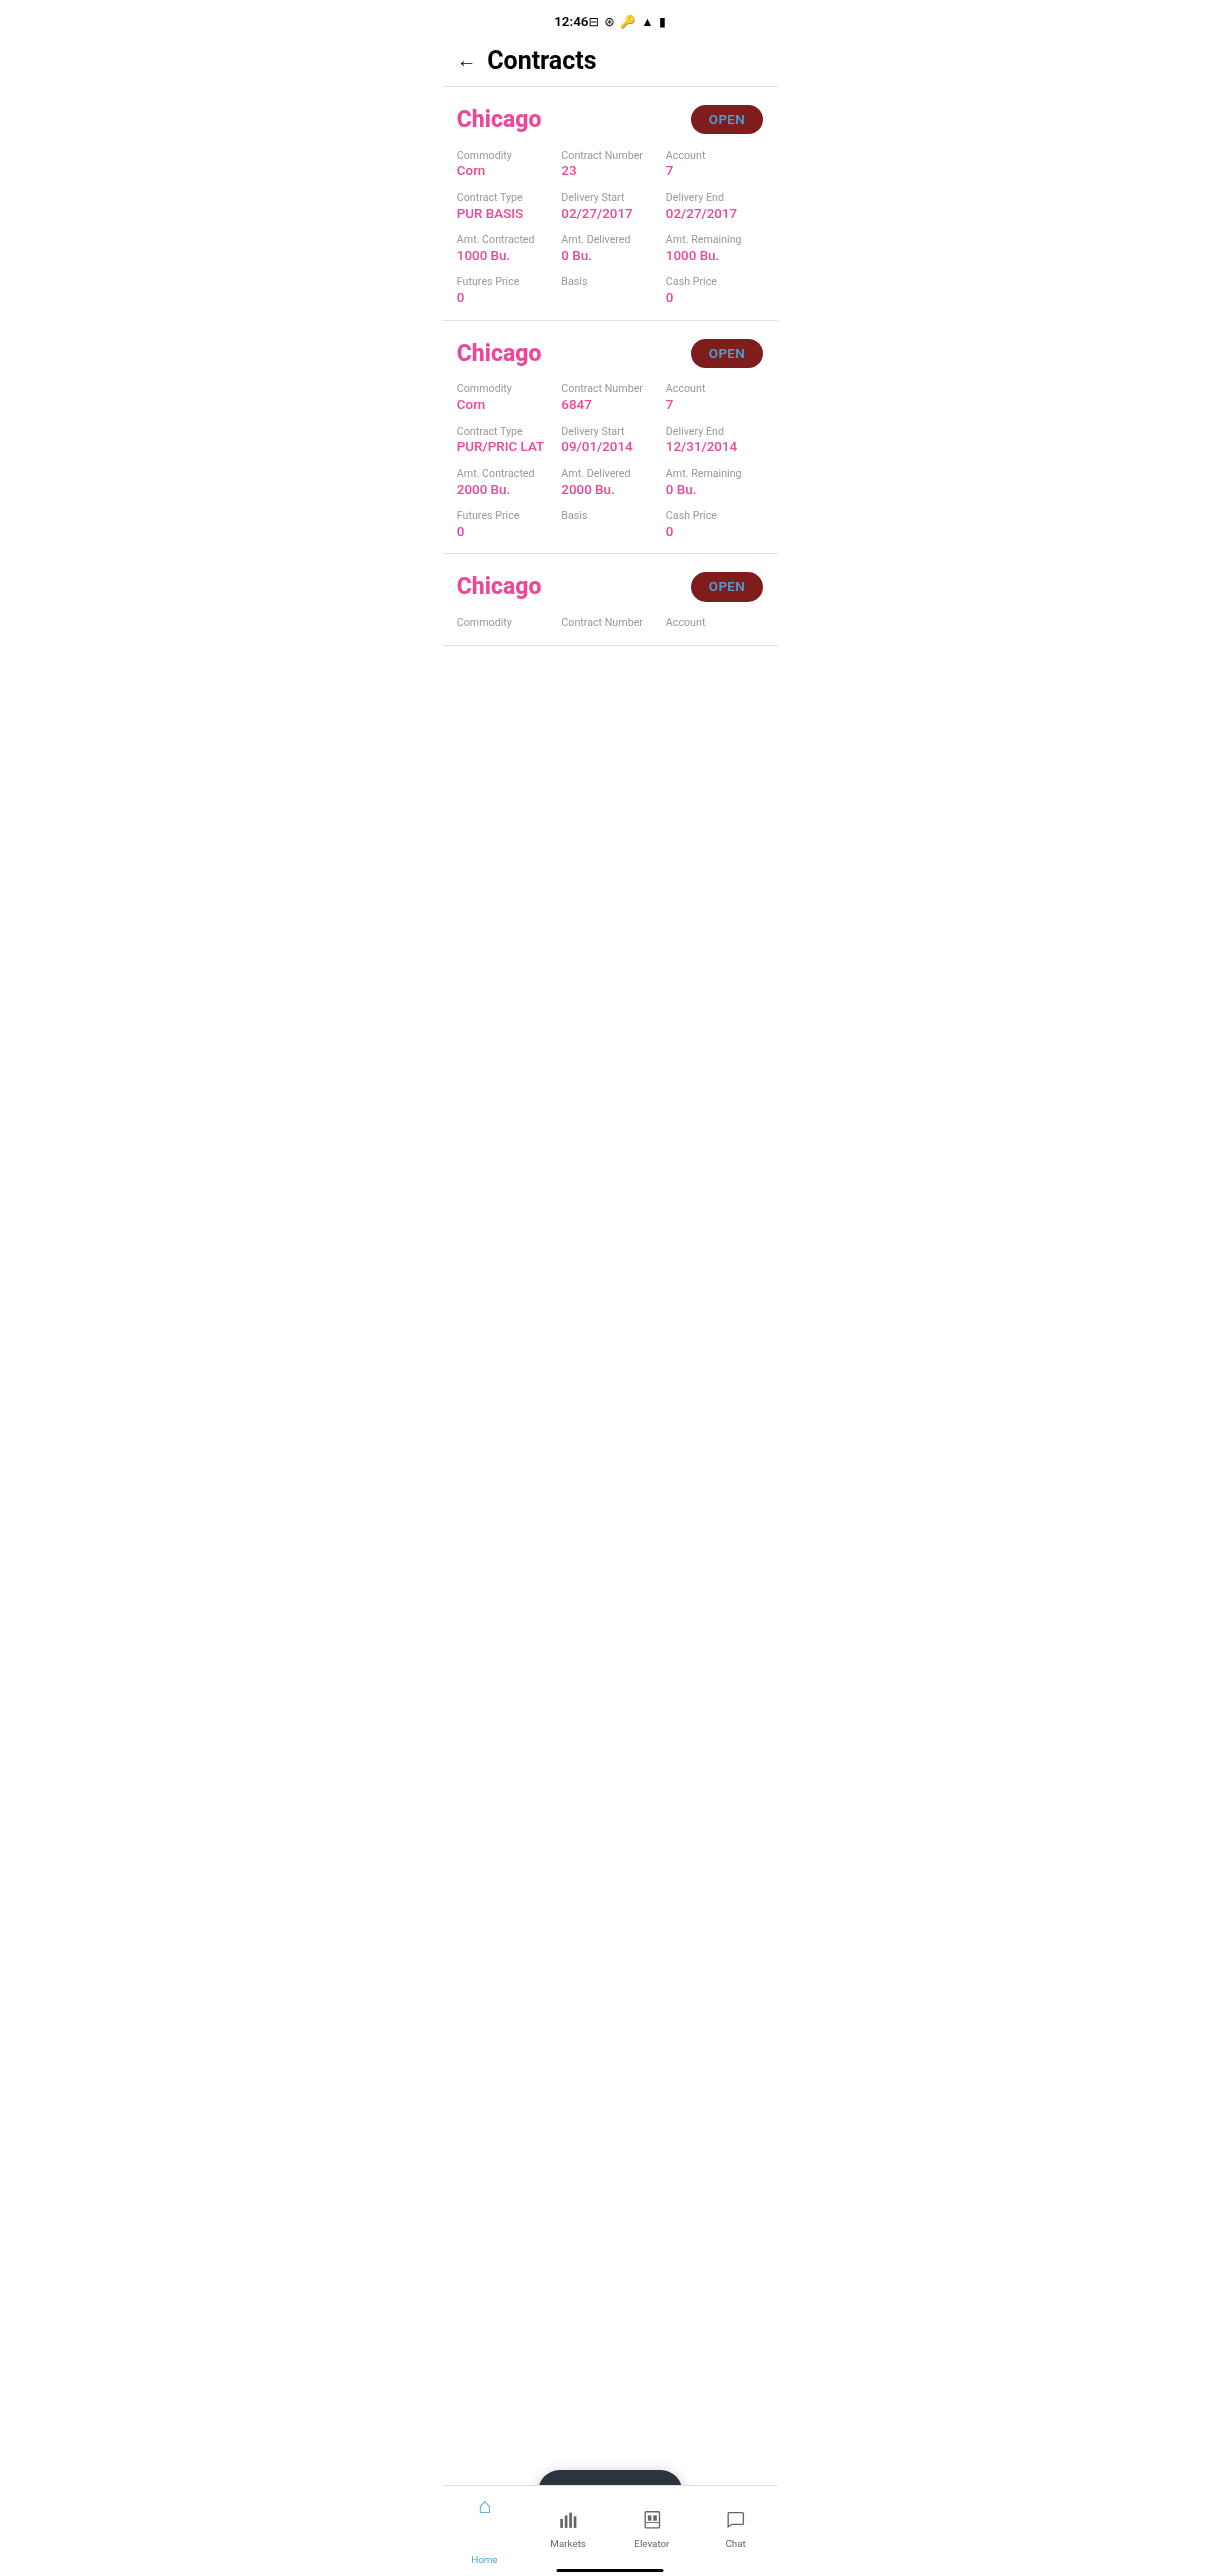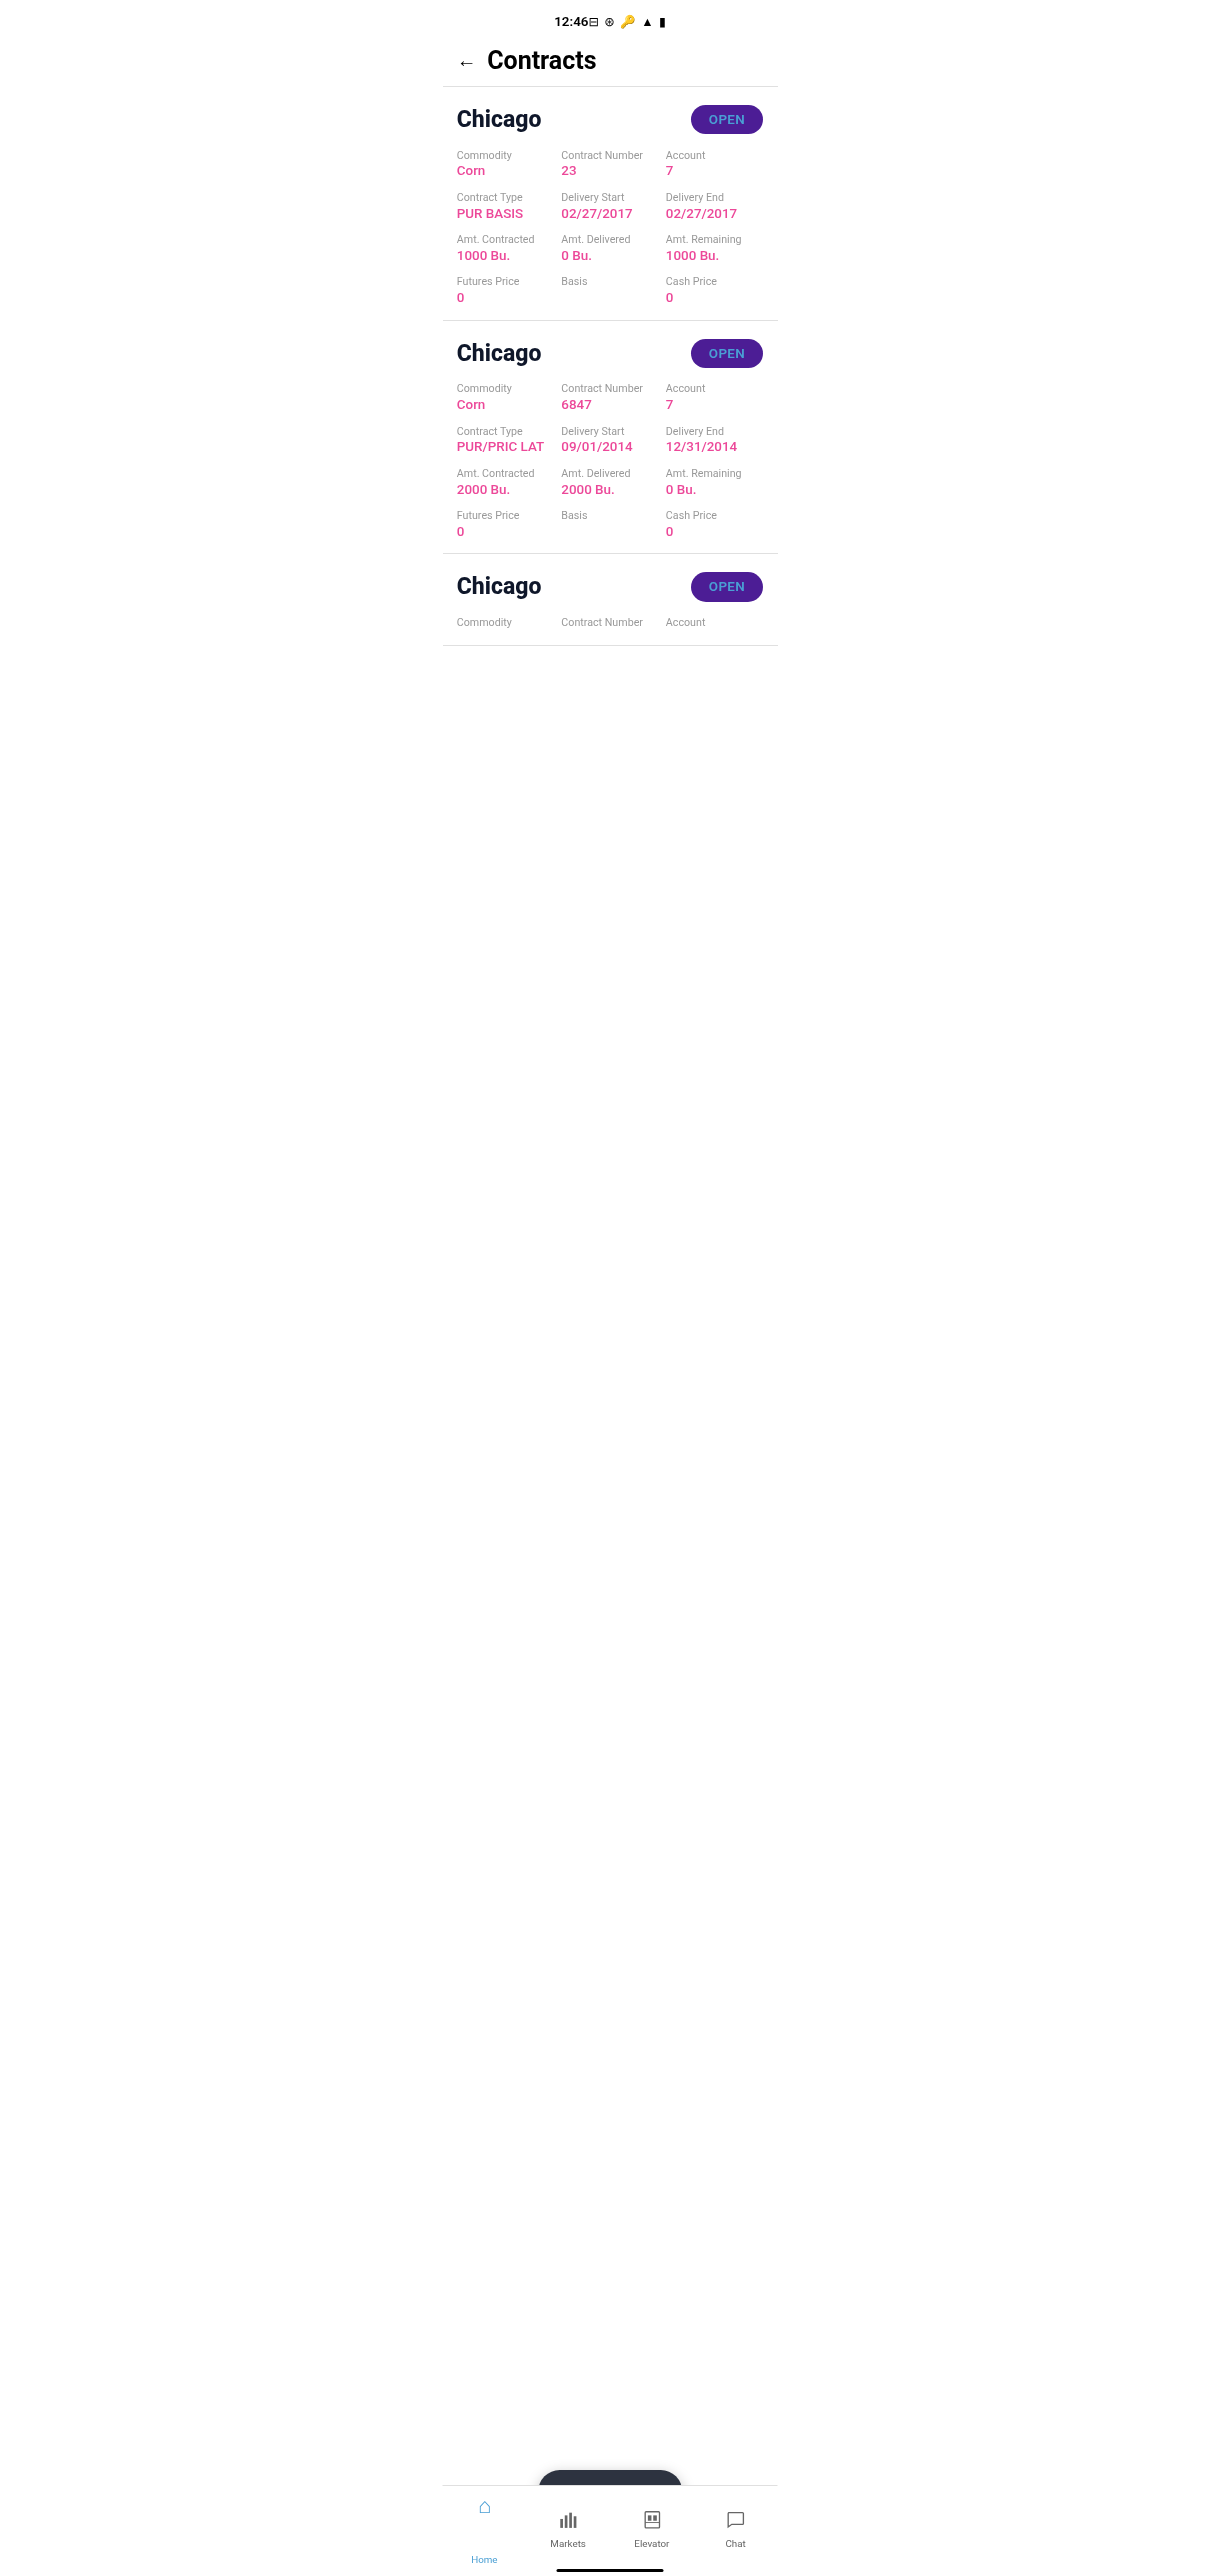--- a/index.html
+++ b/index.html
@@ -84,25 +84,25 @@
     .card-header {
       display: flex;
       justify-content: space-between;
       align-items: center;
       margin-bottom: 14.3px;
     }
 
     .location-name {
       font-size: 23px;
       font-weight: 800;
-      color: #0f172a;
+      color: #ec4899;
     }
 
     .status-badge {
-      background: #4c1d95;
+      background: #7f1d1d;
       color: #4a9fd4;
       border-radius: 18px;
       padding: 7.2px 18px;
       font-size: 13.4px;
       font-weight: 600;
       letter-spacing: 0.4px;
     }
 
     
     .fields-grid {

